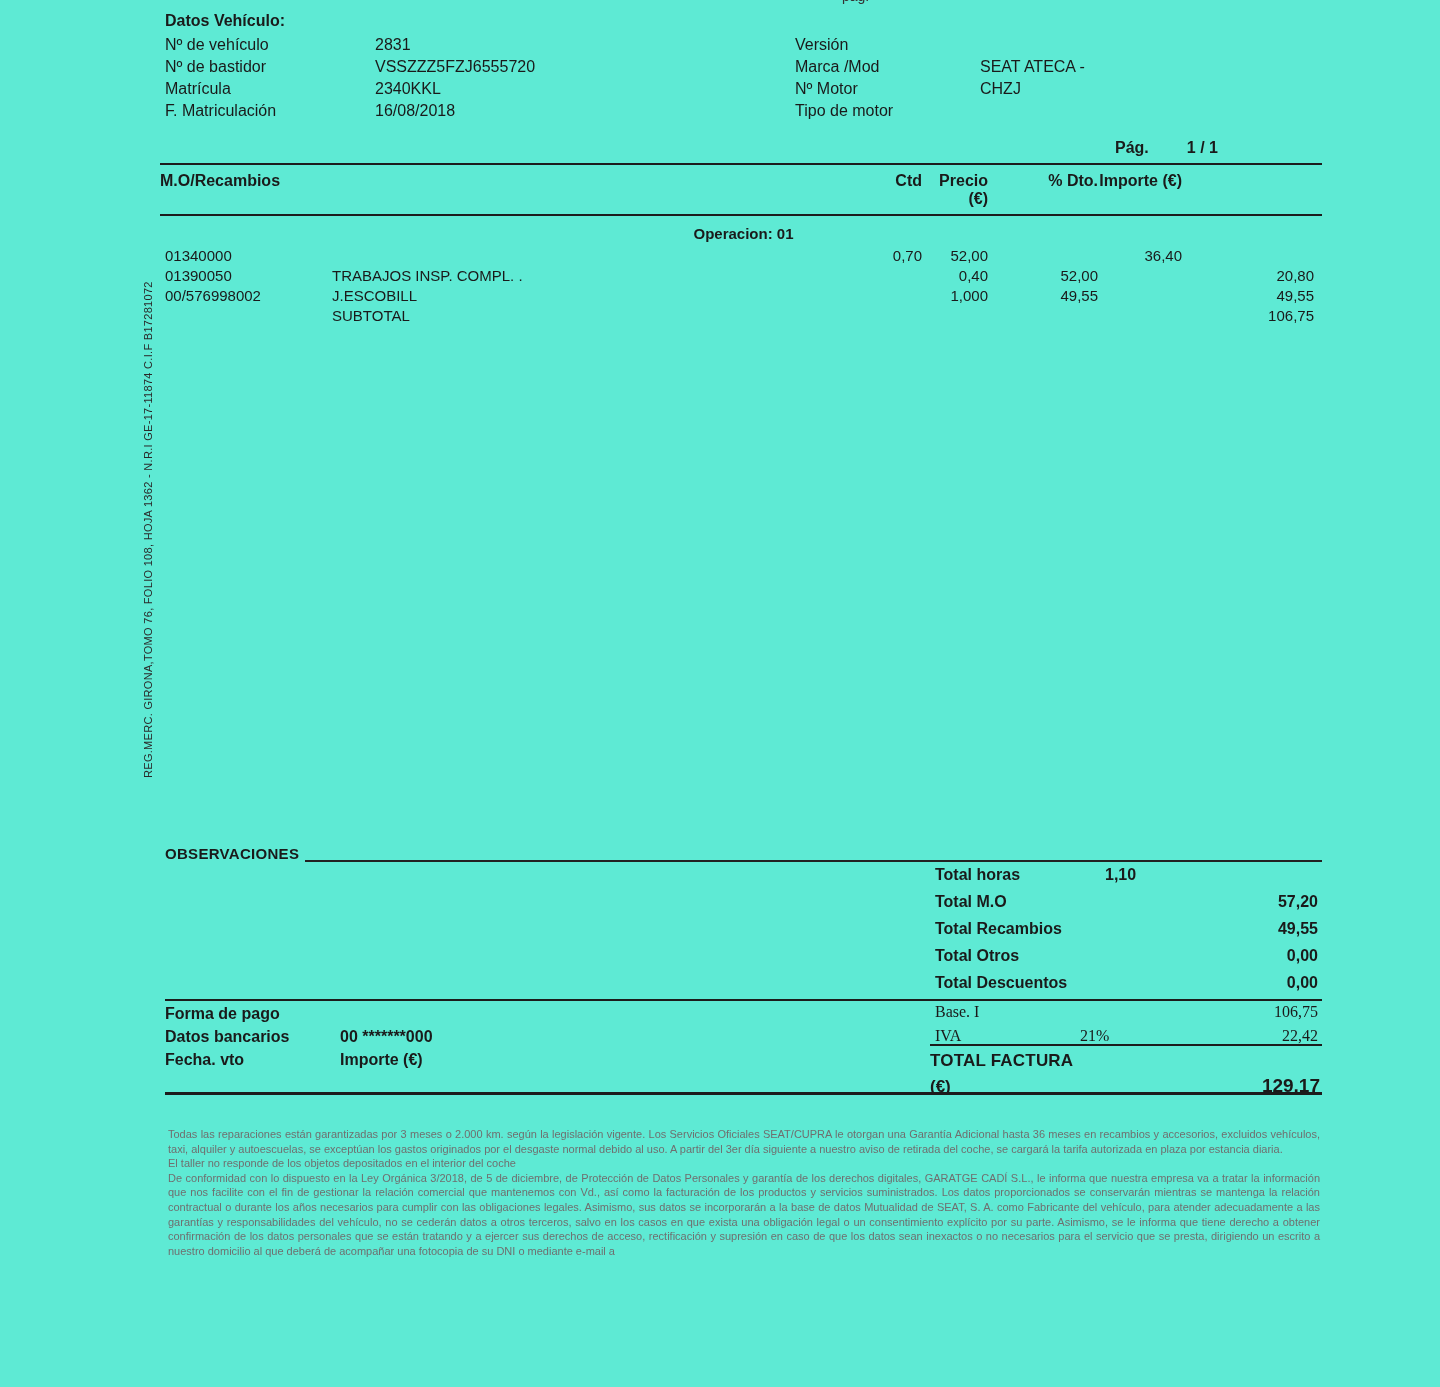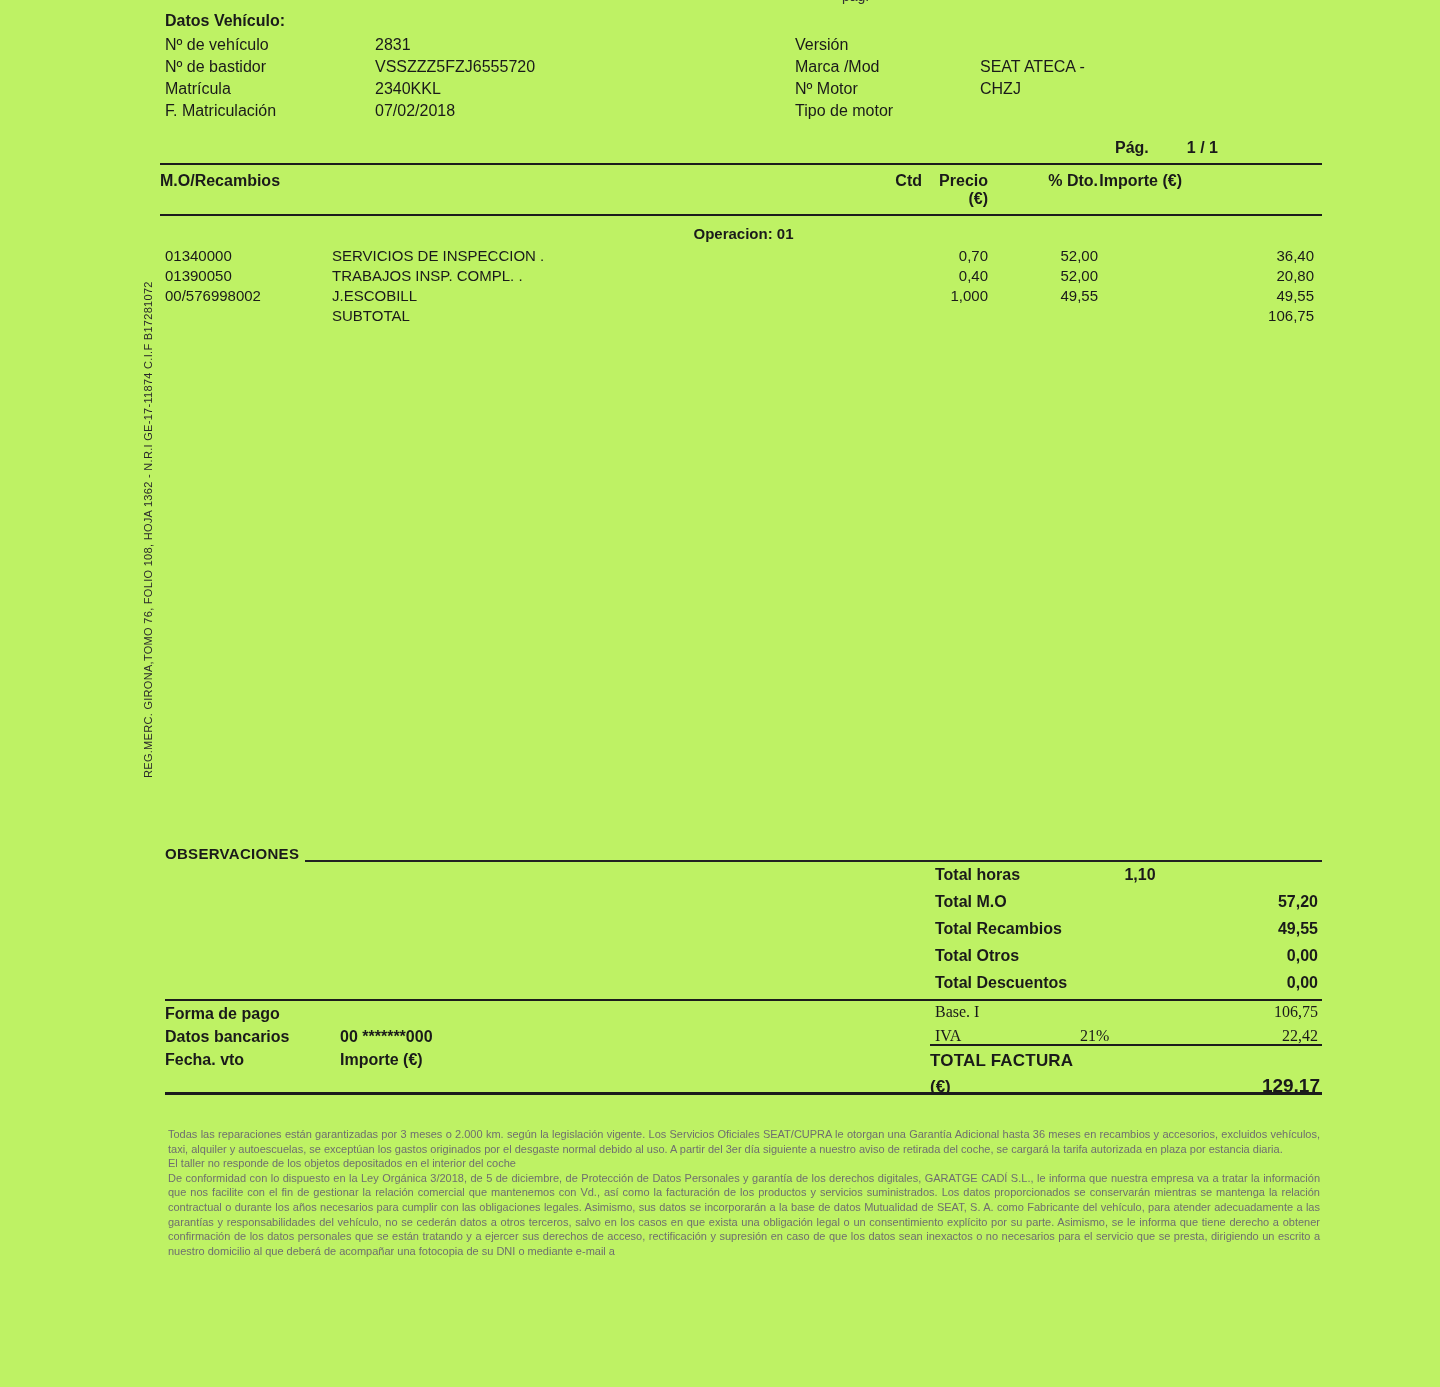--- a/index.html
+++ b/index.html
@@ -1,18 +1,18 @@
 <!DOCTYPE html>
 <html><head>
 <meta charset="utf-8">
 <style>
   * { margin:0; padding:0; box-sizing:border-box; }
   html,body { background:#ffffff; }
   body { font-family:"Liberation Sans", sans-serif; color:#1a1a1a; }
-  .page { position:relative; width:1440px; height:1387px; background:#bef264; overflow:hidden; }
+  .page { position:relative; width:1440px; height:1387px; background:#5eead4; overflow:hidden; }
 
   
   .top-crop { position:absolute; left:842px; top:0; height:6px; width:120px; overflow:hidden; font-size:14px; color:#333; }
   .top-crop span { display:block; margin-top:-12px; }
 
   
   .veh-title { position:absolute; left:165px; top:12px; font-size:16px; font-weight:bold; }
   .veh-left  { position:absolute; left:165px; top:36px; width:430px; }
   .veh-right { position:absolute; left:795px; top:36px; width:420px; }
   .f-row { display:flex; height:22px; align-items:flex-start; font-size:16px;gap:40px; }
@@ -38,21 +38,21 @@
   .registry { position:absolute; left:142px; top:778px; transform-origin:0 0; transform:rotate(-90deg); white-space:nowrap; font-size:11px; color:#2a2a2a; letter-spacing:0.3px; }
 
   
   .obs { position:absolute; left:165px; top:845px; width:1157px; display:flex; align-items:flex-end; }
   .obs-title { font-size:15px; font-weight:bold; letter-spacing:0.3px; }
   .obs-line { flex:1; border-bottom:2px solid #222; margin-left:6px; height:15px; }
 
   
   .totals { position:absolute; left:935px; top:866px; width:385px; font-size:16px;font-weight:bold; }
   .t-row { display:grid; grid-template-columns:170px 70px 1fr; height:27px; align-items:flex-start; }
-  .t-mid { text-align:center; }
+  .t-mid { text-align:left; }
   .t-val { text-align:right; padding-right:2px; }
 
   .hr-full-1 { position:absolute; left:165px; top:999px; width:1157px; height:2px; background:#1c1c1c; }
 
   
   .payment { position:absolute; left:165px; top:1005px; width:520px; font-size:16px; font-weight:bold; }
   .p-row { display:flex; height:23px; }
   .p-label { width:175px; flex:0 0 175px; }
 
   
@@ -92,21 +92,21 @@
     <div class="f-row">
       <span class="f-label">Nº de bastidor</span>
       <span class="f-value">VSSZZZ5FZJ6555720</span>
     </div>
     <div class="f-row">
       <span class="f-label">Matrícula</span>
       <span class="f-value">2340KKL</span>
     </div>
     <div class="f-row">
       <span class="f-label">F. Matriculación</span>
-      <span class="f-value">07/02/2018</span>
+      <span class="f-value">16/08/2018</span>
     </div>
   </div>
 
   <div class="veh-right">
     <div class="f-row">
       <span class="f-label">Versión</span>
       <span class="f-value"></span>
     </div>
     <div class="f-row">
       <span class="f-label">Marca /Mod</span>
@@ -133,21 +133,20 @@
       <span class="c-right">Ctd</span>
       <span class="c-right">Precio (€)</span>
       <span class="c-right">% Dto.</span>
       <span class="c-amount">Importe (€)</span>
     </div>
 
     <div class="op-label">Operacion: 01</div>
 
     <div class="grid-cols item-row">
       <span class="c-code">01340000</span>
-      <span>SERVICIOS DE INSPECCION .</span>
       <span class="c-right">0,70</span>
       <span class="c-right">52,00</span>
       <span class="c-right"></span>
       <span class="c-amount">36,40</span>
     </div>
     <div class="grid-cols item-row">
       <span class="c-code">01390050</span>
       <span>TRABAJOS INSP. COMPL. .</span>
       <span class="c-right">0,40</span>
       <span class="c-right">52,00</span>

